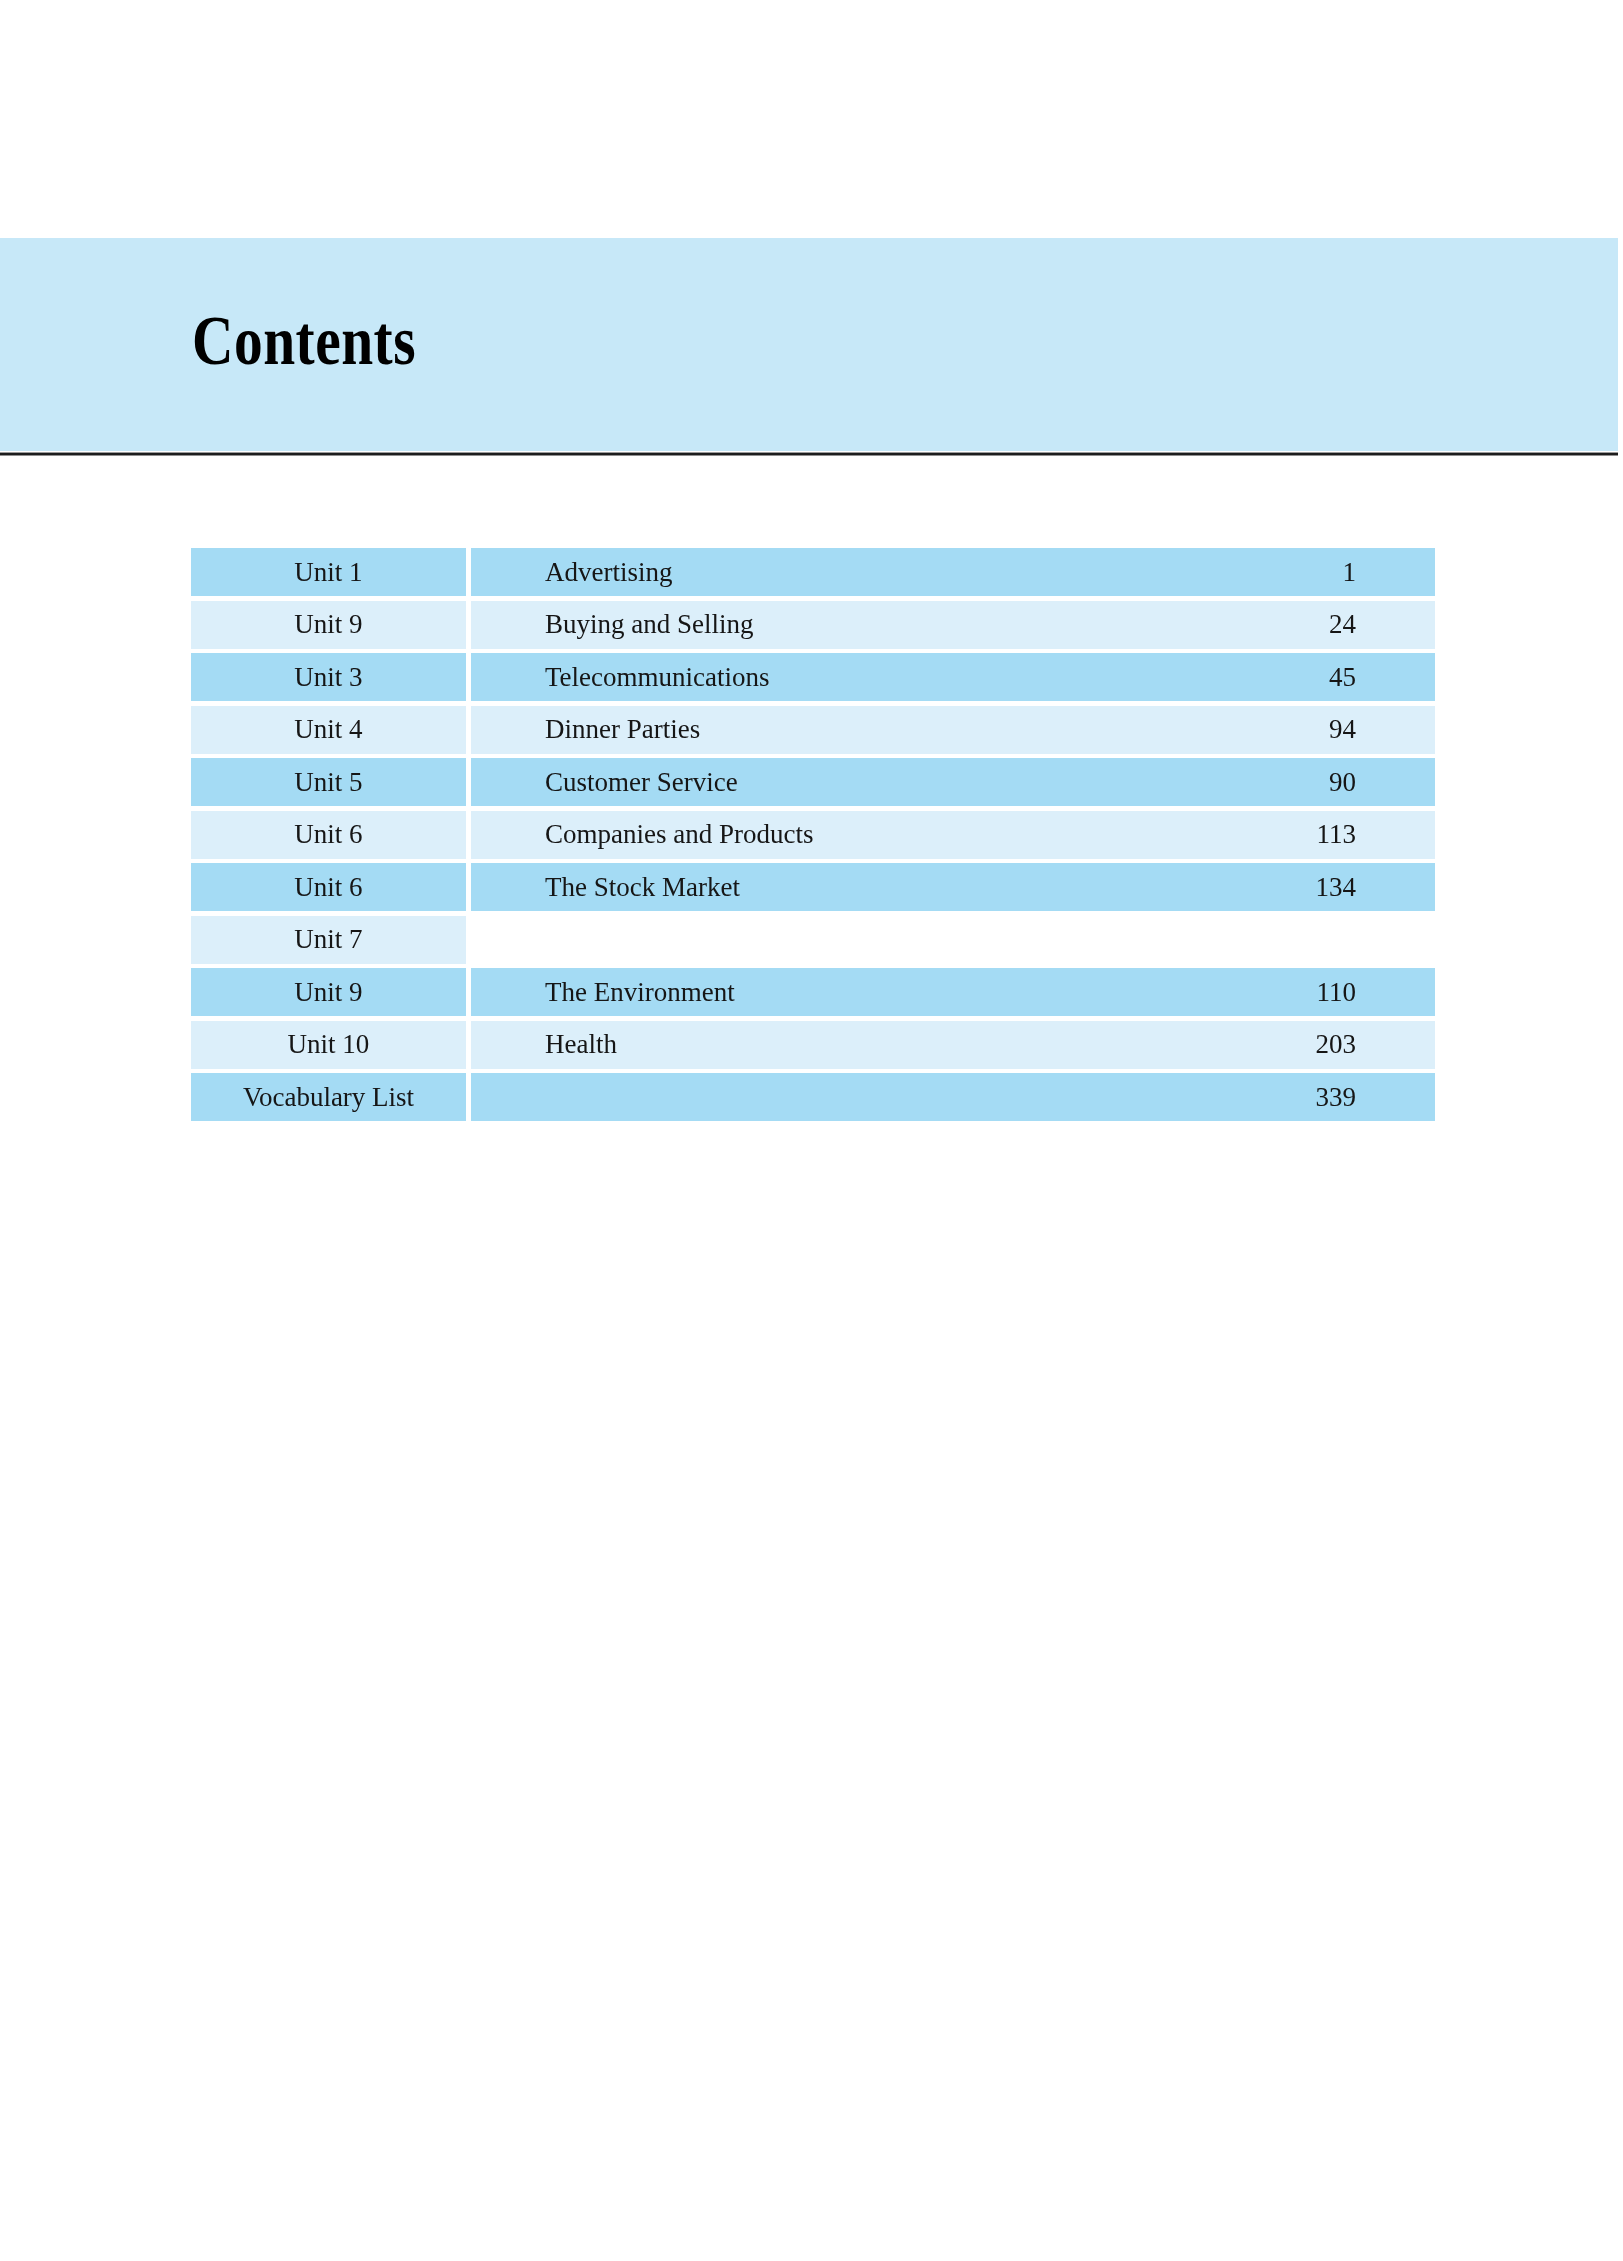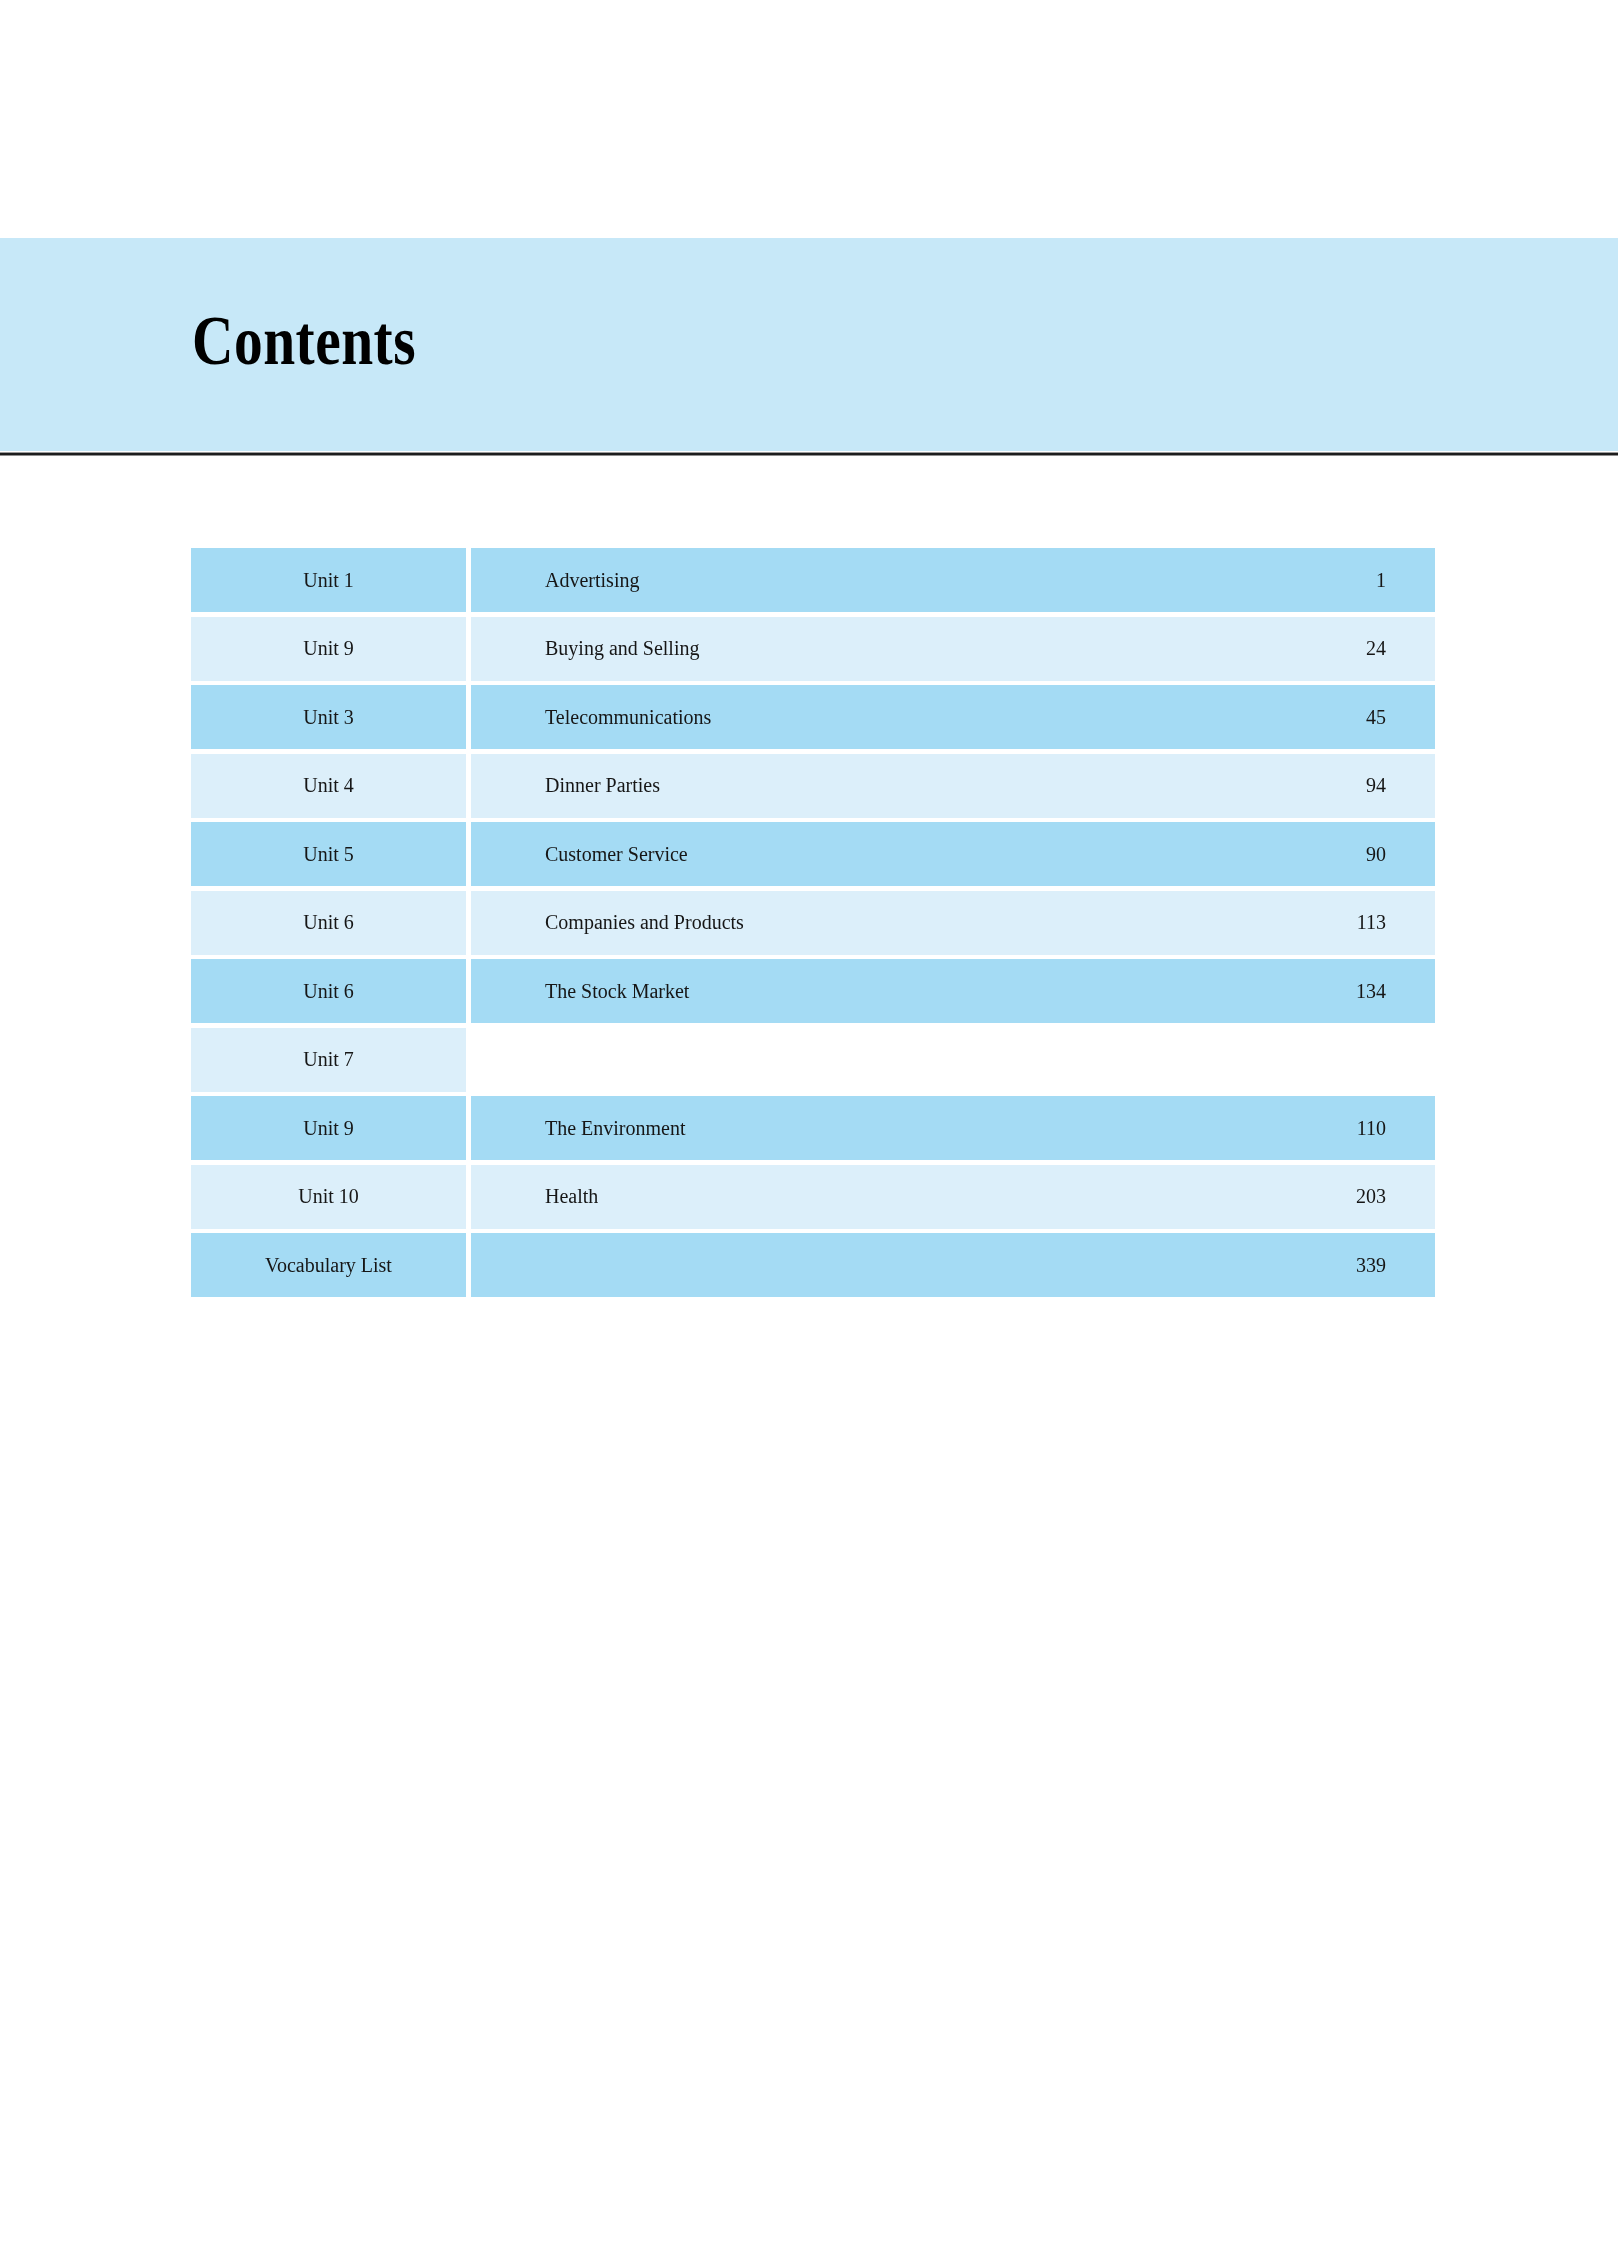--- a/index.html
+++ b/index.html
@@ -34,37 +34,37 @@
     transform:scaleX(0.82);transform-origin:left;
     letter-spacing:0.6px;
     white-space:nowrap;
   }
   .toc{
     position:absolute;left:191px;top:548px;
     width:1244px;
   }
   .row{
     display:flex;
-    height:64px;
+    height:48px;
     margin-bottom:4.5px;
     column-gap:5px;
-    font-size:20px;
+    font-size:27px;
     color:var(--text);
   }
   .row.dark  .cell{background:var(--row-dark);}
   .row.light .cell{background:var(--row-light);}
   .cell.unit{
     width:275px;
     display:flex;align-items:center;justify-content:center;
     white-space:nowrap;
   }
   .cell.main{
     flex:1;
     display:flex;align-items:center;justify-content:space-between;
-    padding-left:74px;padding-right:49px;
+    padding-left:74px;padding-right:79px;
     white-space:nowrap;
   }
 </style>
 </head>
 <body>
 
 <div>
 
   <div class="band"></div>
   <div class="rule"></div>

